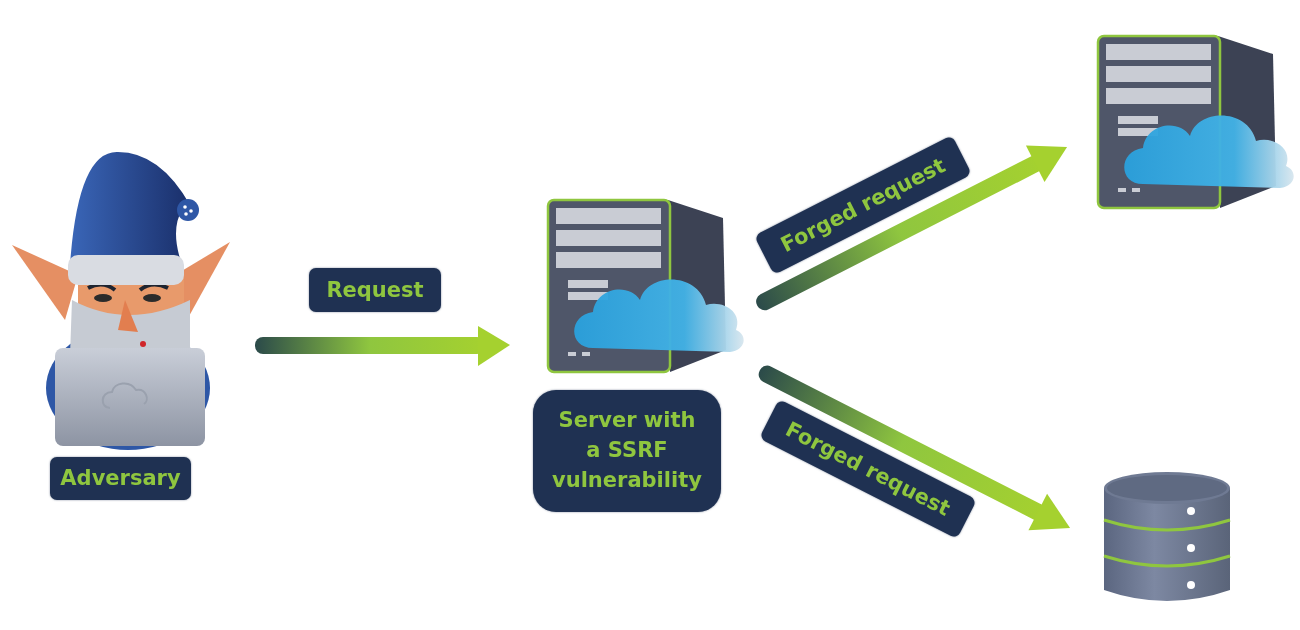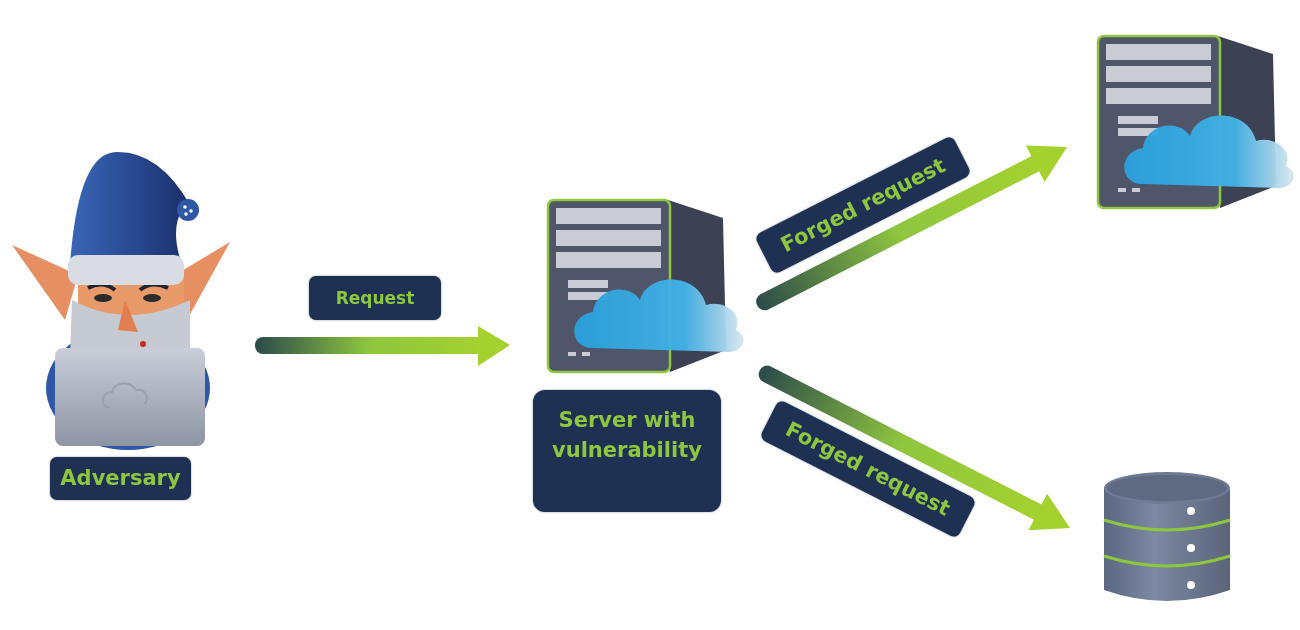--- a/index.html
+++ b/index.html
@@ -7,22 +7,22 @@
   .label {
     position: absolute;
     background: #1f3152;
     color: #8fc63f;
     font-weight: bold;
     border-radius: 7px;
     text-align: center;
     box-shadow: 0 0 2px rgba(31,49,82,0.6);
   }
   #adv-label { left: 50px; top: 457px; width: 141px; height: 43px; line-height: 43px; font-size: 21px; }
-  #req-label { left: 309px; top: 276px; width: 132px; height: 44px; line-height: 44px; font-size: 17px; }
-  #srv-label { left: 533px; top: 390px; width: 188px; height: 122px; font-size: 21px; line-height: 30px; padding-top: 15px; box-sizing: border-box; border-radius: 12px; }
+  #req-label { left: 309px; top: 268px; width: 132px; height: 44px; line-height: 44px; font-size: 21px; }
+  #srv-label { left: 533px; top: 390px; width: 188px; height: 122px; font-size: 21px; line-height: 30px; padding-top: 15px; box-sizing: border-box; border-radius: 23px; }
   #srv-label span { display: block; }
   .rot-label { height: 44px; line-height: 44px; font-size: 21px; width: 222px; }
   #forged-up { left: 752px; top: 183px; transform: rotate(-27deg); }
   #forged-down { left: 757px; top: 447px; transform: rotate(27deg); }
   svg.layer { position: absolute; left: 0; top: 0; }
 </style>
 </head>
 <body>
 
 <svg class="layer" width="1300" height="630">
@@ -129,16 +129,17 @@
     <circle cx="1191" cy="511" r="4" fill="#ffffff"></circle>
     <circle cx="1191" cy="548" r="4" fill="#ffffff"></circle>
     <circle cx="1191" cy="585" r="4" fill="#ffffff"></circle>
   </g>
 </svg>
 
 <div id="adv-label" class="label">Adversary</div>
 <div id="req-label" class="label">Request</div>
 <div id="srv-label" class="label">
   <span>Server with</span>
+  <span>a SSRF</span>
   <span>vulnerability</span>
 </div>
 <div id="forged-up" class="label rot-label">Forged request</div>
 <div id="forged-down" class="label rot-label">Forged request</div>
 
 </body></html>

